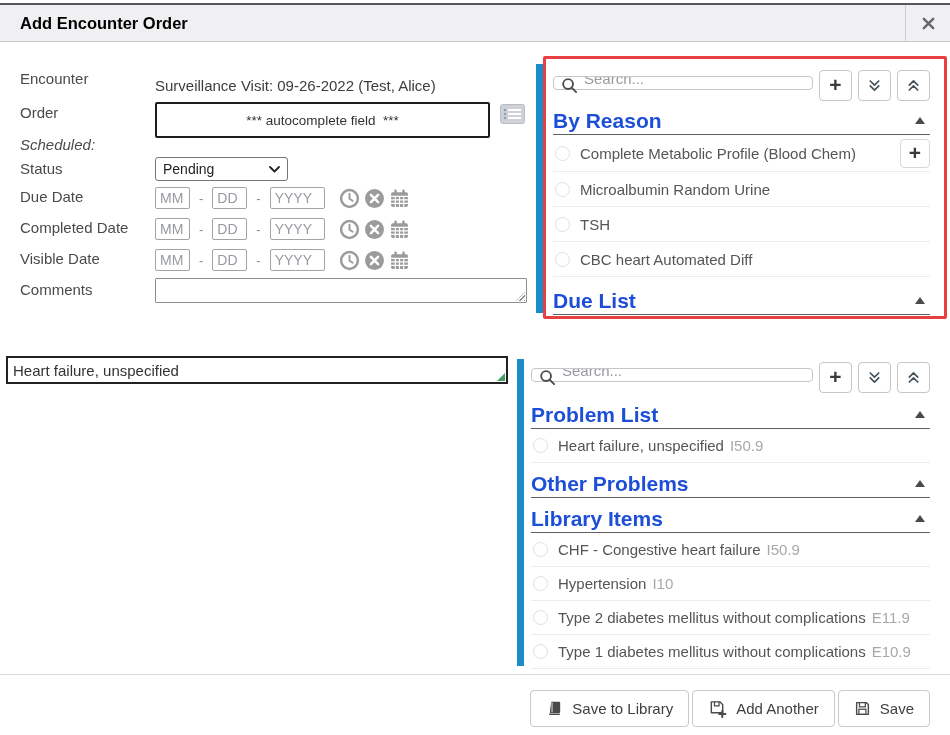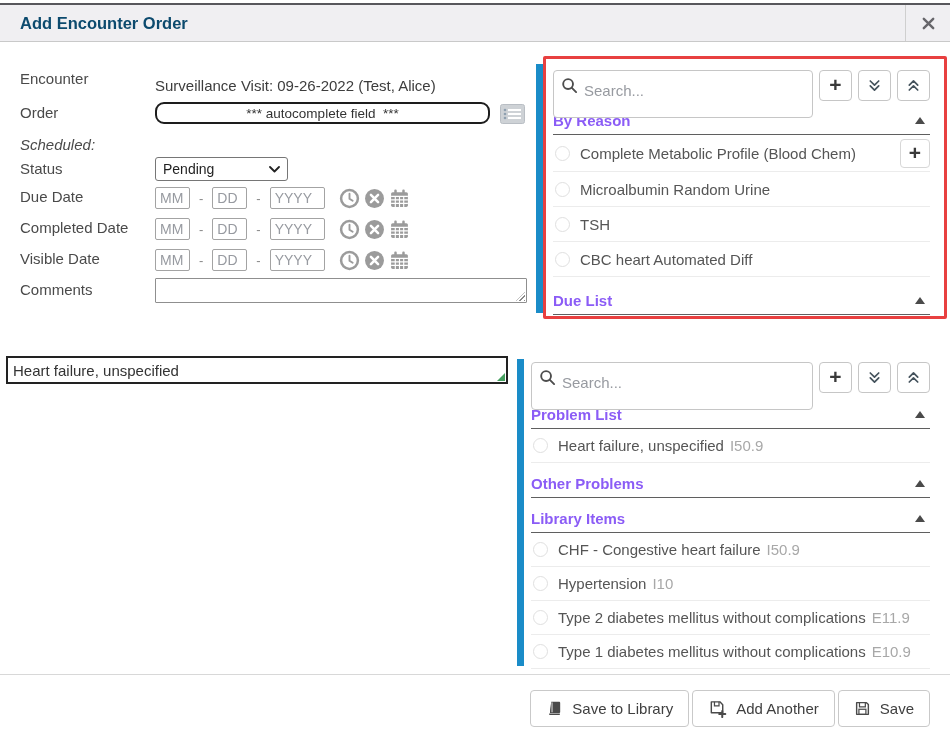--- a/index.html
+++ b/index.html
@@ -2,29 +2,29 @@
 <html><head>
 <meta charset="utf-8">
 <style>
   html,body{margin:0;padding:0;background:#fff;}
   .screen{position:relative;width:950px;height:735px;background:#fff;
           font-family:"Liberation Sans",sans-serif;overflow:hidden;}
 
   
   .dlg-header{position:absolute;left:0;top:3px;width:950px;height:39px;background:#f0eff2;
               border-top:2px solid #58575c;border-bottom:1px solid #c9c9c9;box-sizing:border-box;}
-  .dlg-title{position:absolute;left:20px;top:0;line-height:36px;font-size:16.5px;font-weight:bold;color:#0c4a6e;}
+  .dlg-title{position:absolute;left:20px;top:0;line-height:36px;font-size:16.5px;font-weight:bold;color:#000000;}
   .dlg-close{position:absolute;right:0;top:0;width:44px;height:36px;border-left:1px solid #cfcfcf;
              display:flex;align-items:center;justify-content:center;cursor:pointer;}
 
   
   .flabel{position:absolute;left:20px;font-size:15px;color:#4a4a4a;}
   .enc-value{position:absolute;left:155px;top:77px;font-size:15px;color:#3d3d3d;}
-  .order-input{position:absolute;left:155px;top:102px;width:335px;height:22px;box-sizing:border-box;
-               border:2px solid #1d1d1d;border-radius:9px;text-align:center;font-size:13.5px;color:#333;
+  .order-input{position:absolute;left:155px;top:102px;width:335px;height:36px;box-sizing:border-box;
+               border:2px solid #1d1d1d;border-radius:2px;text-align:center;font-size:13.5px;color:#333;
                font-family:"Liberation Sans",sans-serif;outline:none;}
   .order-icon{position:absolute;left:500px;top:104px;}
   .status-select{position:absolute;left:155px;top:157px;width:133px;height:24px;box-sizing:border-box;
                  border:1px solid #767676;border-radius:3px;background:#fff;display:flex;align-items:center;
                  font-size:14px;color:#1f1f1f;padding-left:7px;cursor:pointer;}
   .status-caret{margin-left:auto;margin-right:7px;display:flex;}
   .daterow{position:absolute;left:155px;display:flex;align-items:center;gap:9px;height:24px;}
   .dinput{height:22px;box-sizing:border-box;border:1px solid #a3a3a3;border-radius:2px;font-size:14px;
           color:#555;padding:0 4px;font-family:"Liberation Sans",sans-serif;outline:none;}
   .dinput::placeholder,.search-input::placeholder{color:#979aa0;opacity:1;}
@@ -55,27 +55,27 @@
   .annotation{position:absolute;left:543px;top:56px;width:398px;height:257px;border:3px solid #e84040;
               border-radius:2px;z-index:60;pointer-events:none;}
 
   
   .panel{position:absolute;}
   .panel1{left:553px;top:70px;width:377px;}
   .panel2{left:531px;top:362px;width:399px;}
   .search-row{display:flex;gap:6px;height:31px;}
   .search-box{position:relative;flex:1;}
   .search-icon{position:absolute;left:8px;top:7px;}
-  .search-input{width:100%;height:48px;box-sizing:border-box;border:1px solid #c6c6c6;border-radius:4px;
+  .search-input{width:100%;height:14px;box-sizing:border-box;border:1px solid #c6c6c6;border-radius:4px;
                 padding:0 6px 8px 30px;font-size:15px;color:#333;font-family:"Liberation Sans",sans-serif;outline:none;}
   .sq-btn{width:33px;height:31px;box-sizing:border-box;border:1px solid #c6c6c6;border-radius:4px;background:#fff;
           display:flex;align-items:center;justify-content:center;cursor:pointer;padding:0;}
   .plus-glyph{font-size:21px;font-weight:bold;color:#3a3a3a;line-height:1;margin-top:-2px;}
   .sec-head{display:flex;align-items:center;height:27px;margin-top:6px;border-bottom:1px solid #5f5f5f;cursor:pointer;}
-  .sec-title{font-size:15px;font-weight:bold;color:#8b5cf6;}
+  .sec-title{font-size:21px;font-weight:bold;color:#1d4ed8;}
   .tri-up{margin-left:auto;margin-right:5px;width:0;height:0;border-left:5px solid transparent;
           border-right:5px solid transparent;border-bottom:7px solid #4a4a4a;}
   .item{display:flex;align-items:center;height:34px;border-bottom:1px solid #ececec;gap:10px;
         padding-left:2px;cursor:pointer;}
   .radio{width:13px;height:13px;border:1.5px solid #e0e0e0;border-radius:50%;flex:0 0 auto;}
   .item-label{font-size:15px;color:#555;white-space:nowrap;}
   .item-code{font-size:15px;color:#a8a8a8;margin-left:-4px;}
   .item-add{margin-left:auto;width:30px;height:29px;box-sizing:border-box;border:1px solid #d7d7d7;border-radius:4px;
             background:#fff;display:flex;align-items:center;justify-content:center;cursor:pointer;padding:0;}
   .mt10{margin-top:10px;}

